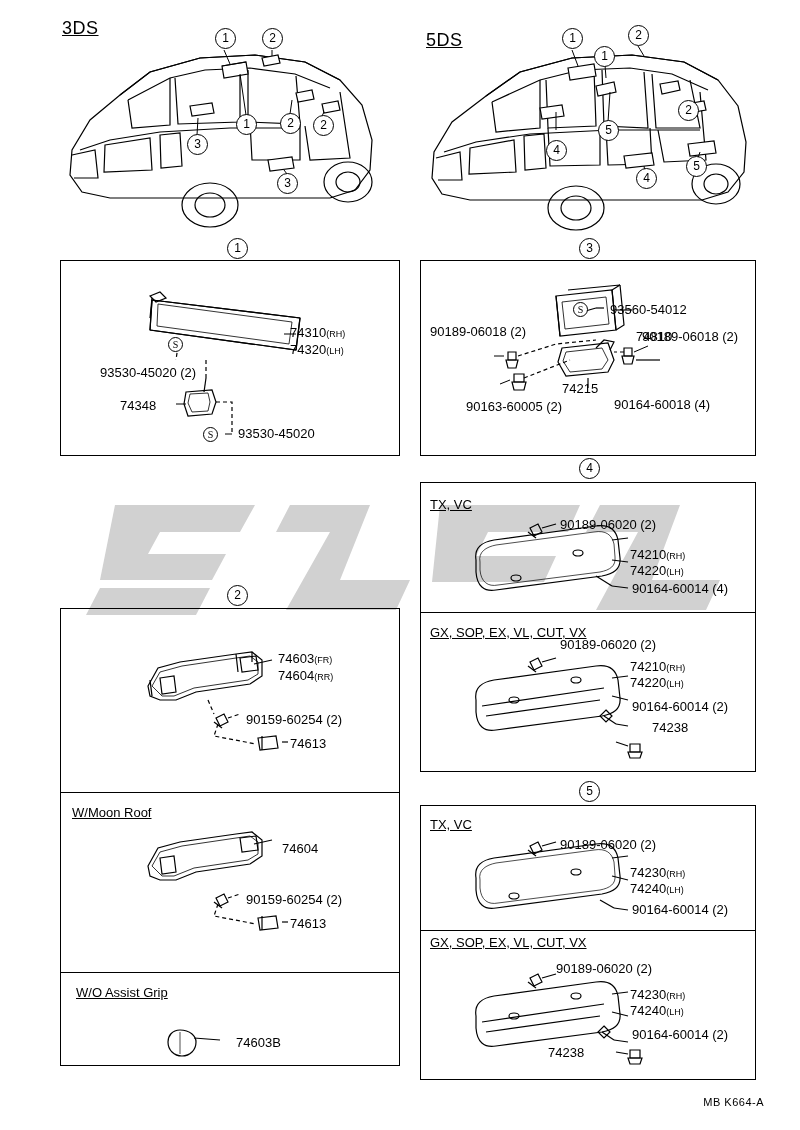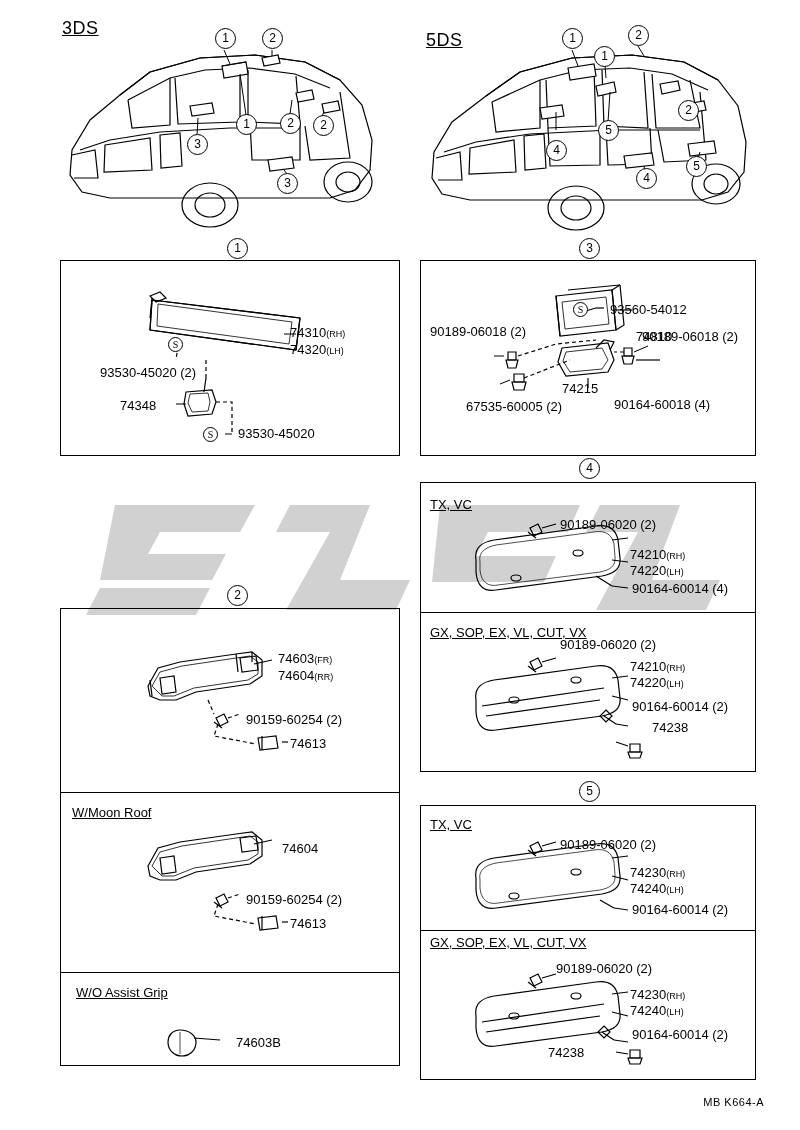--- a/index.html
+++ b/index.html
@@ -278,21 +278,21 @@
       <path d="M634 352 L648 346"></path>
     </g>
   </svg>
   <div class="scirc" style="left:573px; top:302px;">S</div>
 
   <div class="lbl" style="left:610px; top:303px;">93560-54012</div>
   <div class="lbl" style="left:636px; top:330px;">74810</div>
   <div class="lbl" style="left:430px; top:325px;">90189-06018 (2)</div>
   <div class="lbl" style="left:642px; top:330px;">90189-06018 (2)</div>
   <div class="lbl" style="left:562px; top:382px;">74215</div>
-  <div class="lbl" style="left:466px; top:400px;">67535-60005 (2)</div>
+  <div class="lbl" style="left:466px; top:400px;">90163-60005 (2)</div>
   <div class="lbl" style="left:614px; top:398px;">90164-60018 (4)</div>
 
   <div class="panel" style="left:60px; top:608px; width:340px; height:458px;"></div>
   <div class="divline" style="left:60px; top:792px; width:340px;"></div>
   <div class="divline" style="left:60px; top:972px; width:340px;"></div>
 
   <svg width="800" height="1130" style="pointer-events:none;">
     <g fill="none" stroke="#000" stroke-width="1.2">
 
       <path d="M148 686 L158 668 L180 662 L236 654 L252 652 L262 660 L262 676 L250 684 L196 692 L176 700 L160 700 L150 696 Z"></path>

